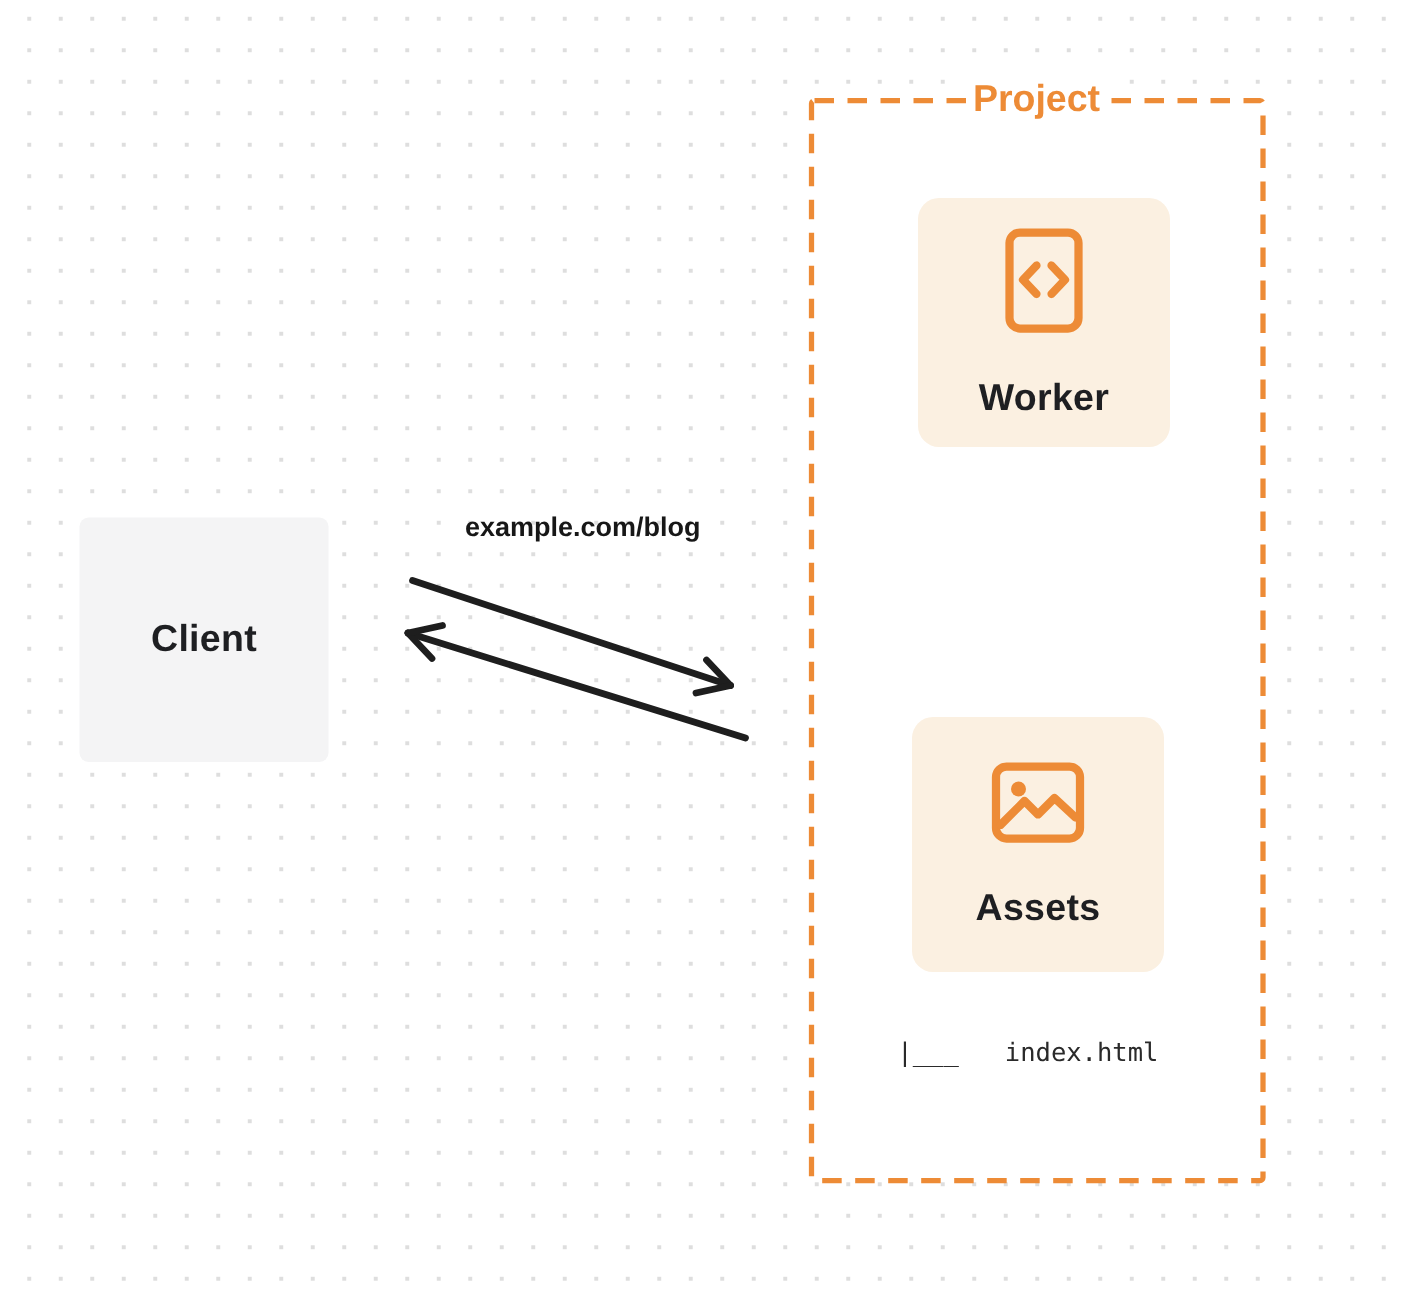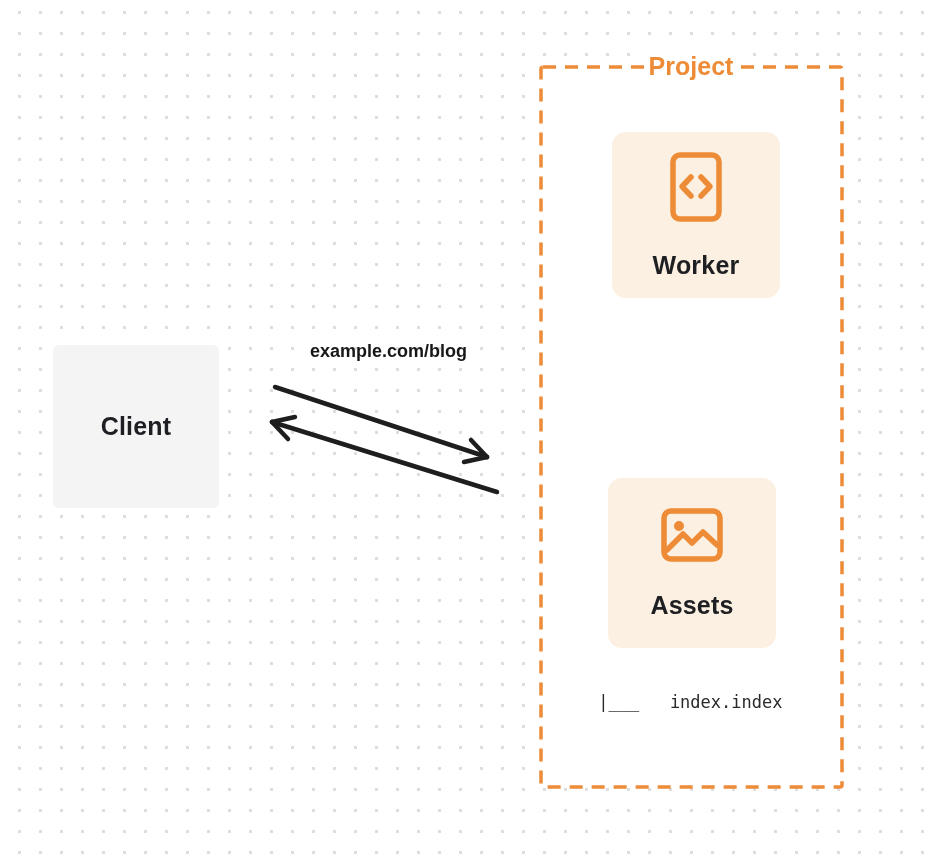--- a/index.html
+++ b/index.html
@@ -126,17 +126,17 @@
   <div class="card card-assets">
     <svg width="64" height="56" viewBox="0 0 64 56" fill="none" stroke="#ed8b36" stroke-width="5.5" stroke-linecap="round" stroke-linejoin="round">
       <rect x="4" y="4" width="56" height="48" rx="7"></rect>
       <circle cx="19" cy="19" r="5" fill="#ed8b36" stroke="none"></circle>
       <path d="M 7 43 L 23 27 L 32 36 L 43 25 L 57 38"></path>
     </svg>
     <span class="node-label">Assets</span>
   </div>
 
   <div class="file-tree">
-    <div> |___   index.index</div>
+    <div> |___   index.html</div>
     
   </div>
 
 </div>
 
 </body></html>

